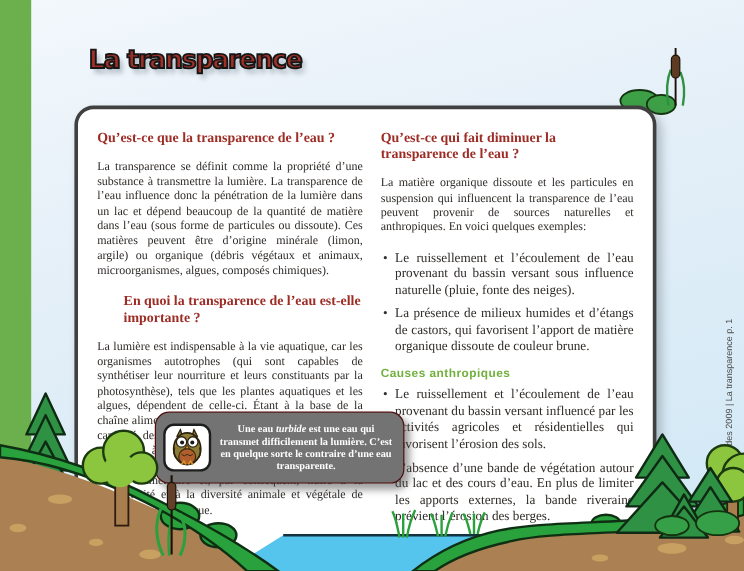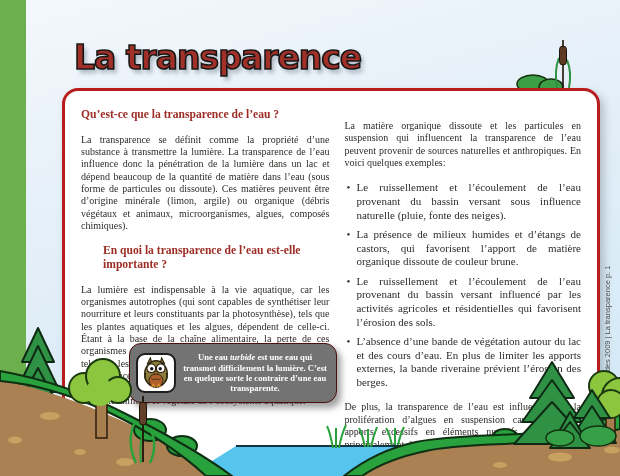--- a/index.html
+++ b/index.html
@@ -6,25 +6,25 @@
   .stage{position:relative;width:620px;height:476px;overflow:hidden;
          font-family:"Liberation Serif", serif;}
   .sky{position:absolute;inset:0;z-index:0;
        background:linear-gradient(165deg,#f3f8fc 0%,#e4eff8 40%,#cfe8f6 100%);}
   .left-band{position:absolute;left:0;top:0;width:26px;height:476px;
              background:#6cb04d;z-index:1;}
   .scene-back{position:absolute;inset:0;z-index:1;}
   .scene-front{position:absolute;inset:0;z-index:3;pointer-events:none;}
   .page-title{position:absolute;left:74px;top:38px;z-index:2;
       font-family:"DejaVu Sans", sans-serif;font-weight:bold;
-      font-size:33px;letter-spacing:-1px;color:#a03028;
+      font-size:21px;letter-spacing:-1px;color:#a03028;
       -webkit-text-stroke:1.6px #161616;
       text-shadow:3px 4px 4px rgba(125,138,150,.6);}
-  .card{position:absolute;left:62px;top:88px;width:538px;height:382px;
-        background:#ffffff;border:3px solid #b91c1c;border-radius:16px;
+  .card{position:absolute;left:62px;top:88px;width:485px;height:382px;
+        background:#ffffff;border:3px solid #404040;border-radius:16px;
         box-shadow:4px 5px 8px rgba(90,100,110,.35);z-index:2;box-sizing:border-box;}
   .cols{display:flex;gap:15px;padding:17px 16px 0 16px;}
   .col{width:252px;}
   .col.right{width:240px;}
   h3.red{font-size:11.6px;line-height:1.18;color:#9d2c25;margin:0 0 8px 0;
          font-weight:bold;}
   h3.red.narrow{max-width:200px;margin-left:22px;}
   h3.red.narrow-r{max-width:195px;}
   h4.green{font-size:9.9px;color:#72b03e;margin:10px 0 6px 0;font-weight:bold;
            letter-spacing:.4px;font-family:"Liberation Sans", sans-serif;}
@@ -80,25 +80,27 @@
 
   <div class="card">
     <div class="cols">
       <div class="col">
         <h3 class="red">Qu’est-ce que la transparence de l’eau ?</h3>
         <p class="body">La transparence se définit comme la propriété d’une substance à transmettre la lumière. La transparence de l’eau influence donc la pénétration de la lumière dans un lac et dépend beaucoup de la quantité de matière dans l’eau (sous forme de particules ou dissoute). Ces matières peuvent être d’origine minérale (limon, argile) ou organique (débris végétaux et animaux, microorganismes, algues, composés chimiques).</p>
         <h3 class="red narrow">En quoi la transparence de l’eau est-elle importante ?</h3>
         <p class="body">La lumière est indispensable à la vie aquatique, car les organismes autotrophes (qui sont capables de synthétiser leur nourriture et leurs constituants par la photosynthèse), tels que les plantes aquatiques et les algues, dépendent de celle-ci. Étant à la base de la chaîne alimentaire, la perte de ces organismes réduit la capacité des autres organismes du lac, tels que les poissons, à s’alimenter. Une perturbation de la transparence de l’eau peut donc compromettre la chaîne alimentaire et, par conséquent, nuire à la productivité et à la diversité animale et végétale de l’écosystème aquatique.</p>
       </div>
       <div class="col right">
+        <h3 class="red narrow-r">Qu’est-ce qui fait diminuer la transparence de l’eau ?</h3>
         <p class="body">La matière organique dissoute et les particules en suspension qui influencent la transparence de l’eau peuvent provenir de sources naturelles et anthropiques. En voici quelques exemples:</p>
         <ul class="bul">
           <li>Le ruissellement et l’écoulement de l’eau provenant du bassin versant sous influence naturelle (pluie, fonte des neiges).</li>
           <li>La présence de milieux humides et d’étangs de castors, qui favorisent l’apport de matière organique dissoute de couleur brune.</li>
         </ul>
+        <h4 class="green">Causes anthropiques</h4>
         <ul class="bul">
           <li>Le ruissellement et l’écoulement de l’eau provenant du bassin versant influencé par les activités agricoles et résidentielles qui favorisent l’érosion des sols.</li>
           <li>L’absence d’une bande de végétation autour du lac et des cours d’eau. En plus de limiter les apports externes, la bande riveraine prévient l’érosion des berges.</li>
         </ul>
         <p class="body">De plus, la transparence de l’eau est influencée par la prolifération d’algues en suspension causée par des apports excessifs en éléments nutritifs dans le lac, principalement de phosphore.</p>
       </div>
     </div>
 
     <div class="callout">
       <div class="owl-box">

